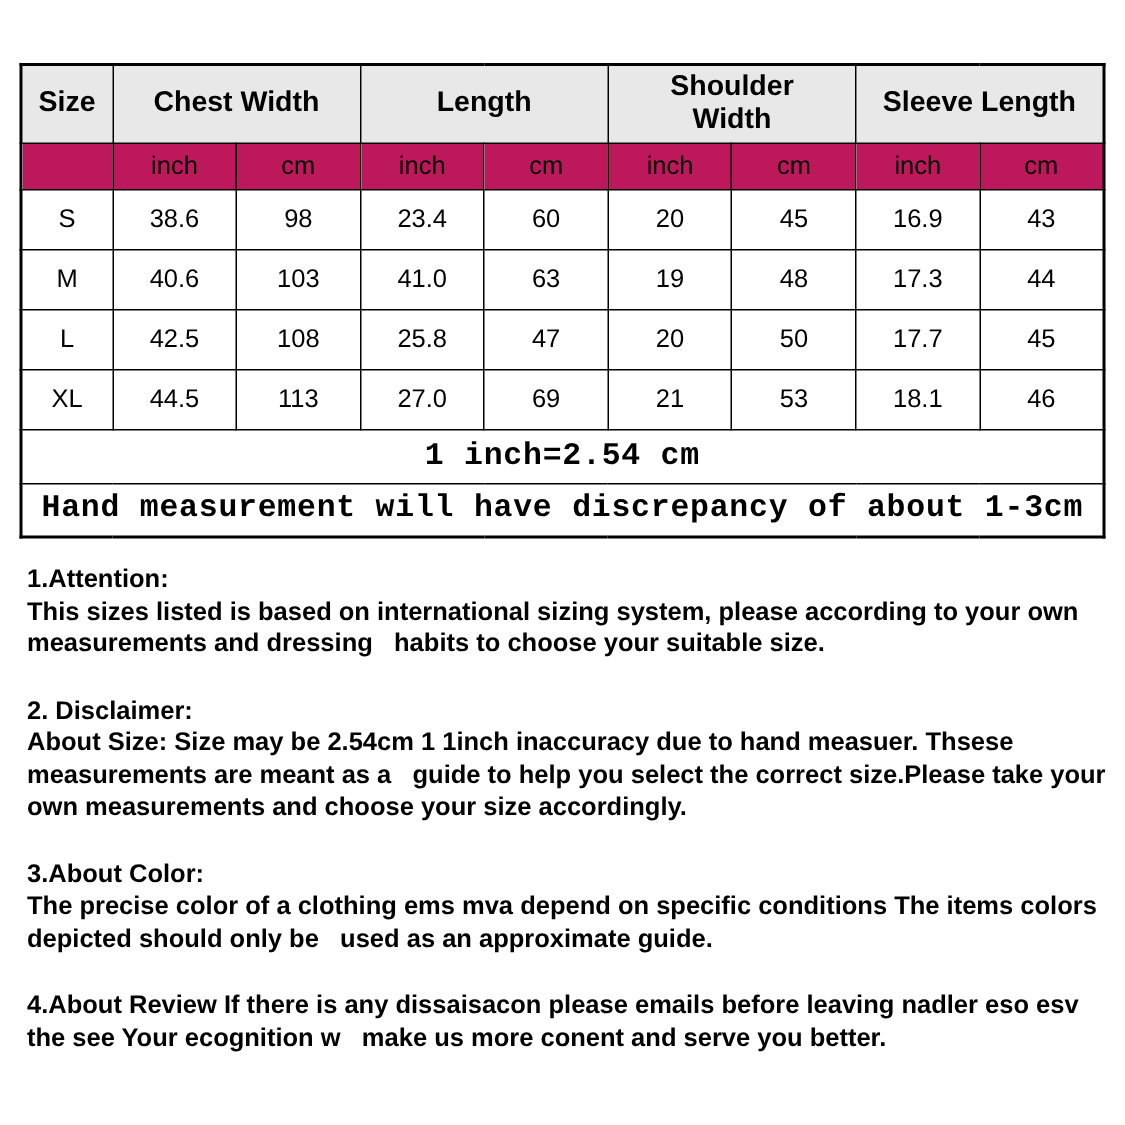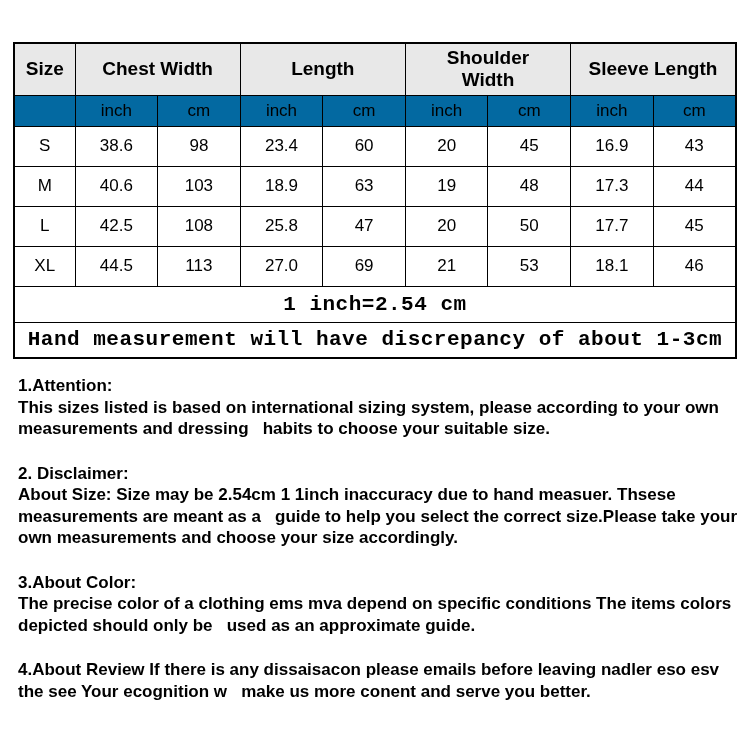--- a/index.html
+++ b/index.html
@@ -28,21 +28,21 @@
   tr.group-row th {
     height: 52px;
     background: #e8e8e8;
     font-size: 19px;
     font-weight: bold;
     line-height: 1.15;
   }
   tr.group-row th .narrow { display: inline-block; max-width: 112px; }
   tr.sub-row th {
     height: 31px;
-    background: #0369a1;
+    background: #be185d;
     font-size: 17px;
     font-weight: normal;
   }
   tr.data-row td { height: 40px; font-size: 17px; }
   tr.note-row td {
     height: 36px;
     font-family: "Liberation Mono", monospace;
     font-weight: bold;
     font-size: 21px;
     letter-spacing: 0.5px;
@@ -99,21 +99,21 @@
         <td>60</td>
         <td>20</td>
         <td>45</td>
         <td>16.9</td>
         <td>43</td>
       </tr>
       <tr class="data-row">
         <td>M</td>
         <td>40.6</td>
         <td>103</td>
-        <td>18.9</td>
+        <td>41.0</td>
         <td>63</td>
         <td>19</td>
         <td>48</td>
         <td>17.3</td>
         <td>44</td>
       </tr>
       <tr class="data-row">
         <td>L</td>
         <td>42.5</td>
         <td>108</td>

